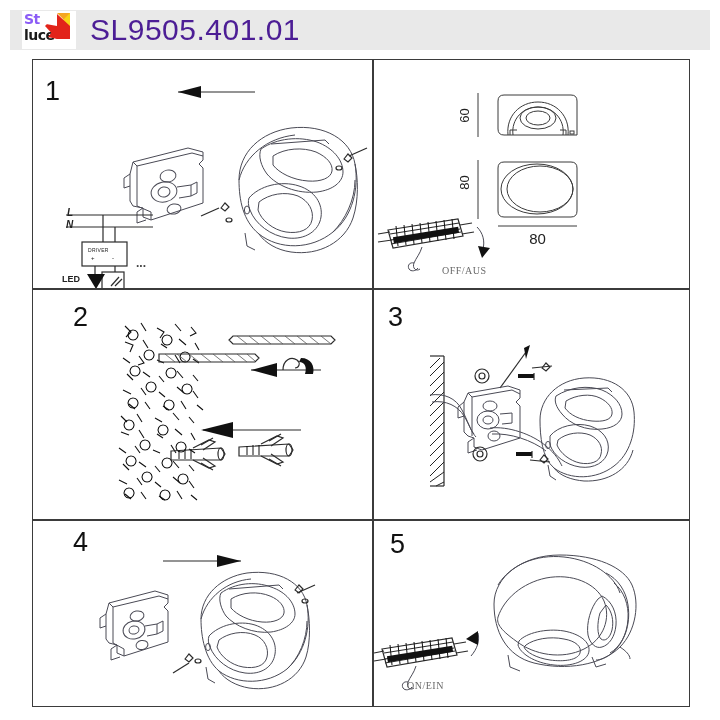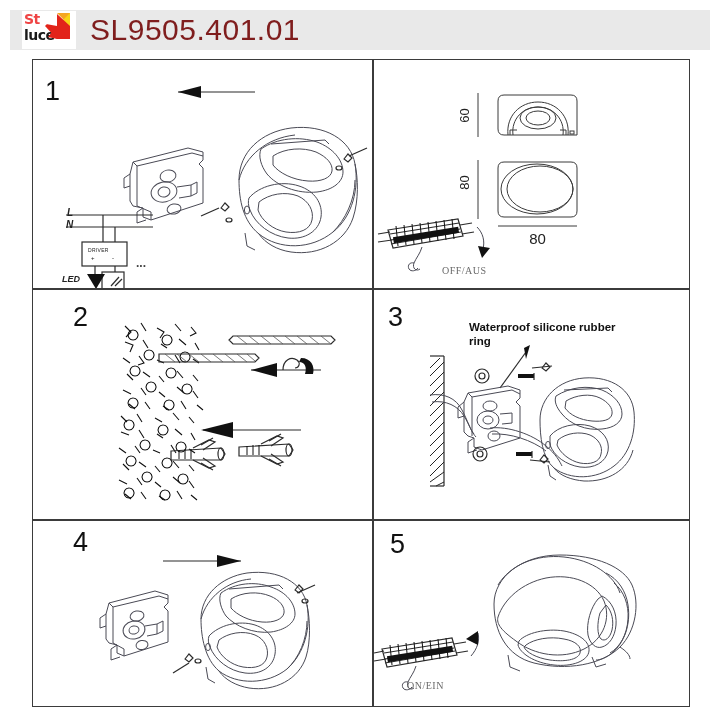--- a/index.html
+++ b/index.html
@@ -16,33 +16,33 @@
     background:#e9e9e9;
     display:flex;align-items:center;
   }
   #logo{
     width:54px;height:38px;position:relative;margin-left:12px;flex:0 0 auto;
     background:#ffffff;
   }
   #logo .ltxt{
     position:absolute;left:2px;top:1px;
     font-family:"DejaVu Sans", sans-serif;
-    font-weight:bold;font-size:14px;line-height:15px;color:#ef4444;
+    font-weight:bold;font-size:14px;line-height:15px;color:#8b5cf6;
     letter-spacing:-0.5px;
   }
   #logo .ltxt2{
     position:absolute;left:2px;top:17px;
     font-family:"DejaVu Sans", sans-serif;
     font-weight:bold;font-size:14px;line-height:15px;color:#1a1a1a;
     letter-spacing:-0.5px;
   }
   #logo .mark{position:absolute;left:22px;top:2px;width:26px;height:26px;}
   #title{
     margin-left:14px;
-    font-size:30px;line-height:30px;color:#7f1d1d;
+    font-size:30px;line-height:30px;color:#4c1d95;
     font-family:"Liberation Sans", sans-serif;
     letter-spacing:0.5px;
   }
   
   #grid{
     position:absolute;left:32px;top:59px;width:658px;height:648px;
     border:1.5px solid #3b3b3b;
     box-sizing:border-box;
   }
   .vline{position:absolute;top:0;bottom:0;width:1.5px;background:#3b3b3b;}
@@ -173,21 +173,21 @@
         <line class="ln2" x1="78" y1="226" x2="86" y2="217"></line>
         <line class="ln2" x1="82" y1="226" x2="89" y2="219"></line>
       </g>
     </svg>
 
     <div class="dimtxt" style="left:34px;top:147px;font-style:italic;font-weight:bold;font-size:10px;">L</div>
     <div class="dimtxt" style="left:33px;top:159px;font-style:italic;font-weight:bold;font-size:10px;">N</div>
     <div class="dimtxt" style="left:55px;top:187px;font-size:5px;letter-spacing:0.3px;">DRIVER</div>
     <div class="dimtxt" style="left:58px;top:195px;font-size:6px;">+</div>
     <div class="dimtxt" style="left:79px;top:195px;font-size:6px;">-</div>
-    <div class="dimtxt" style="left:29px;top:214px;font-style:italic;font-weight:bold;font-size:9px;">LED</div>
+    <div class="dimtxt" style="left:29px;top:214px;font-weight:bold;font-size:9px;">LED</div>
     <div class="dimtxt" style="left:103px;top:196px;font-weight:bold;font-size:12px;color:#444;">...</div>
   </div>
 
   <div class="cell" style="left:341px;top:0;width:351px;height:228px;">
     <svg width="316" height="228" viewBox="0 0 316 228" style="position:absolute;left:0;top:0;">
 
       <g>
         <path class="dimln" d="M130,35 L197,35 Q203,35 203,41 L203,75 L130,75 Q124,75 124,69 L124,41 Q124,35 130,35 Z"></path>
         <path class="dimln" d="M134,75 C132,56 146,42 164,42 C182,42 196,56 194,75"></path>
         <path class="dimln" d="M139,75 C137,59 149,47 164,47 C179,47 191,59 189,75"></path>
@@ -320,21 +320,20 @@
 
       <g>
         <line class="ln2" x1="170" y1="140" x2="268" y2="140" stroke-width="1.1"></line>
         <polygon class="blk" points="168,140 200,132 200,148"></polygon>
       </g>
     </svg>
   </div>
 
   <div class="cell" style="left:341px;top:230px;width:316px;height:229px;">
     <div class="stepnum" style="left:14px;top:14px;">3</div>
-    <div class="note" style="left:95px;top:30px;width:150px;">Waterproof silicone rubber ring</div>
     <svg width="316" height="229" viewBox="0 0 316 229" style="position:absolute;left:0;top:0;">
 
       <g>
         <line class="ln2" x1="126" y1="98" x2="152" y2="62" stroke-width="1.4"></line>
         <polygon class="blk" points="150,58 156,55 152,69"></polygon>
       </g>
 
       <g>
         <line class="ln2" x1="70" y1="66" x2="70" y2="196" stroke-width="1.3"></line>
         <g stroke="#222" stroke-width="1">

